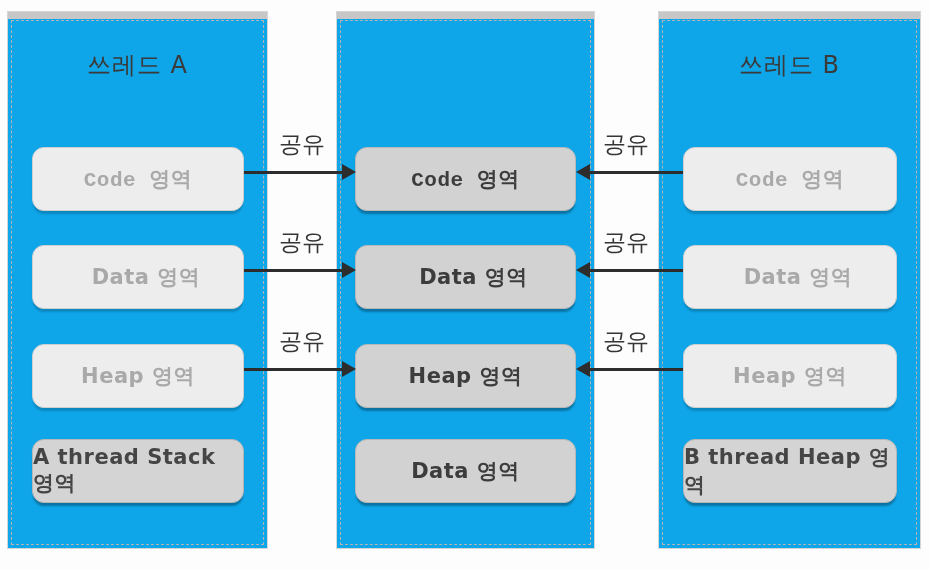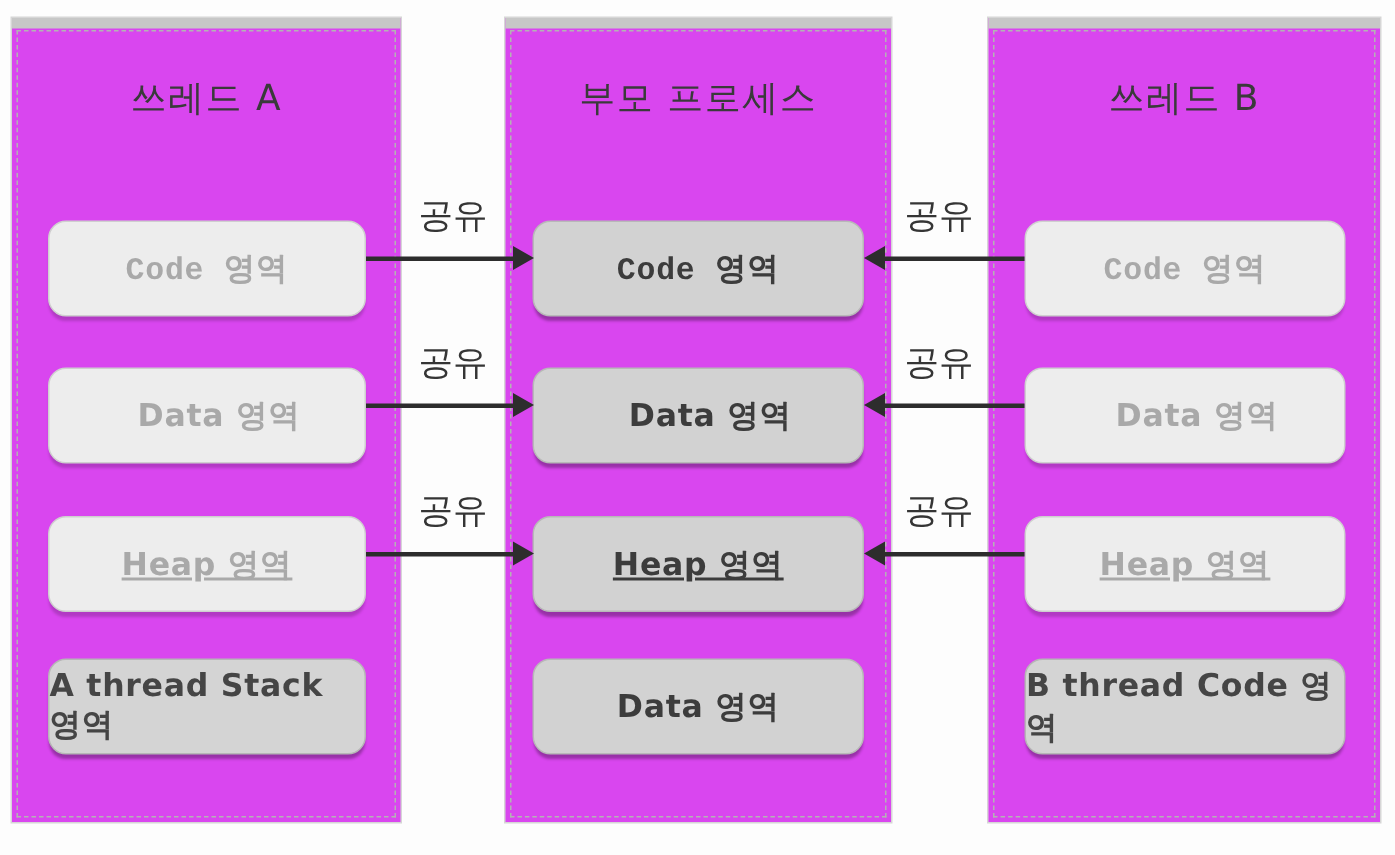--- a/index.html
+++ b/index.html
@@ -12,21 +12,21 @@
     width: 930px;
     height: 570px;
     background: var(--canvas-bg, #fdfdfd);
     overflow: hidden;
   }
   
   .panel {
     position: absolute;
     top: 12px;
     height: 536px;
-    background: #d946ef;
+    background: #0ea5e9;
     border-top: 7px solid var(--panel-top-bar, #c7c7c7);
     box-shadow: 0 0 0 1px #d6d6d6;
     box-sizing: border-box;
   }
   .panel-inner {
     position: absolute;
     top: 1px; left: 3px; right: 3px; bottom: 3px;
     border: 1px dashed var(--panel-border, #b3b3b3);
     pointer-events: none;
   }
@@ -71,21 +71,21 @@
     box-shadow: 0 4px 2px -1px rgba(0,0,0,0.30);
   }
   .box.stack {
     background: var(--stack-box-bg, #d4d4d4);
     border: 1px solid #b6b6b6;
     color: var(--stack-box-text, #454545);
     box-shadow: 0 4px 2px -1px rgba(0,0,0,0.30);
   }
   .r0 { top: 128px; font-family: Liberation Mono, monospace; }
   .r1 { top: 226px; padding-left: 16px; }
-  .r2 { top: 325px; text-decoration: underline; }
+  .r2 { top: 325px; }
   .r3 { top: 420px; }
   .in-a { left: 24px; width: 212px; }
   .in-p { left: 18px; width: 221px; }
   .in-b { left: 24px; width: 214px; }
 
   
   .hline {
     position: absolute;
     height: 3px;
     background: var(--arrow, #2d2d2d);
@@ -136,21 +136,20 @@
     <div class="box light in-a r2">
         <span>Heap 영역</span>
       </div>
     <div class="box stack in-a r3">
         <span>A thread Stack 영역</span>
       </div>
   </div>
 
   <div class="panel panel-p">
     <div class="panel-inner"></div>
-    <div class="panel-title">부모 프로세스</div>
     <div class="box medium in-p r0">
         <span>Code 영역</span>
       </div>
     <div class="box medium in-p r1">
         <span>Data 영역</span>
       </div>
     <div class="box medium in-p r2">
         <span>Heap 영역</span>
       </div>
     <div class="box medium in-p r3">
@@ -164,21 +163,21 @@
     <div class="box light in-b r0">
         <span>Code 영역</span>
       </div>
     <div class="box light in-b r1">
         <span>Data 영역</span>
       </div>
     <div class="box light in-b r2">
         <span>Heap 영역</span>
       </div>
     <div class="box stack in-b r3">
-        <span>B thread Code 영역</span>
+        <span>B thread Heap 영역</span>
       </div>
   </div>
 
   <div class="hline" style="left:244px; top:171px; width:98px;"></div>
   <div class="head-right" style="left:342px; top:164px;"></div>
   <div class="hline" style="left:244px; top:269px; width:98px;"></div>
   <div class="head-right" style="left:342px; top:262px;"></div>
   <div class="hline" style="left:244px; top:368px; width:98px;"></div>
   <div class="head-right" style="left:342px; top:361px;"></div>
 

